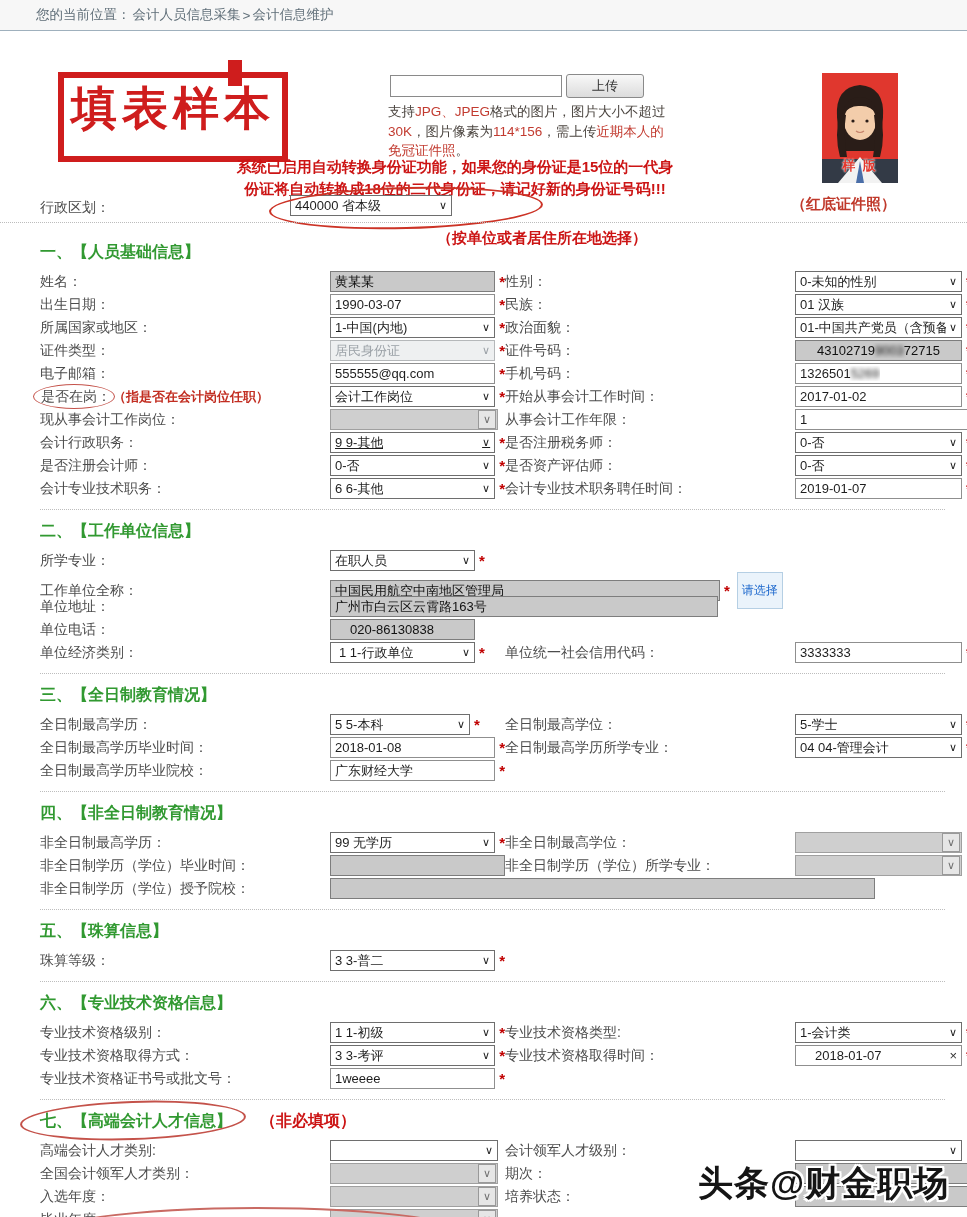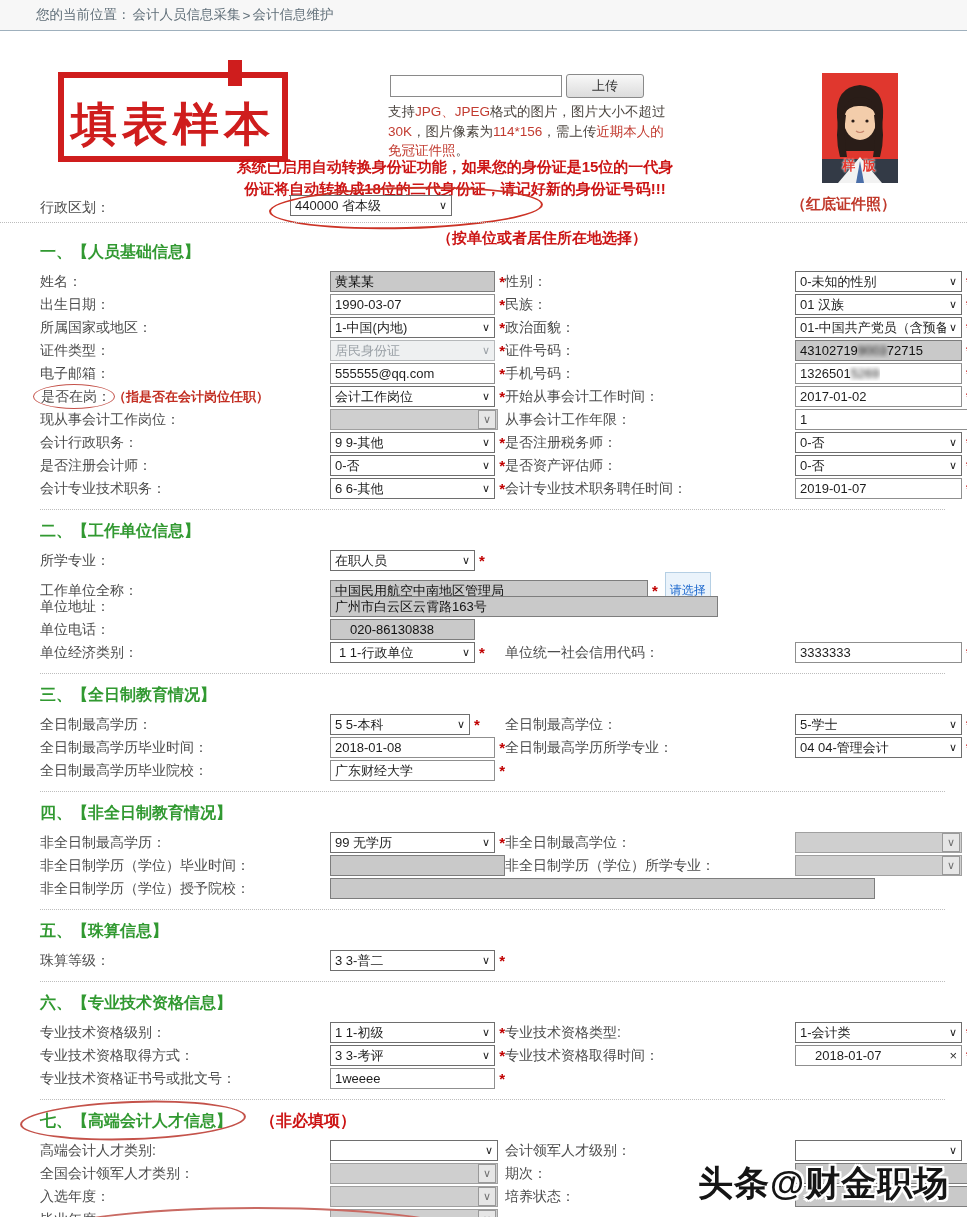--- a/index.html
+++ b/index.html
@@ -7,21 +7,21 @@
     width:967px;height:1217px;overflow:hidden;position:relative;background:#fff;
     font-family:"Liberation Sans","DejaVu Sans",sans-serif;color:#4a4a4a;
   }
   
   .topbar{height:30px;background:#f7f7f7;border-bottom:1px solid #9fb0bd;
     display:flex;align-items:center;padding-left:36px;font-size:13.5px;color:#5f6e78;}
   .bc-link{margin:0 2px;}
   
   .top-area{position:absolute;left:0;top:30px;width:967px;height:210px;}
   .stamp{position:absolute;left:58px;top:42px;width:218px;height:78px;border:6px solid #cf1d1d;
-    display:flex;align-items:flex-end;justify-content:center;
+    display:flex;align-items:flex-start;justify-content:center;
     font-family:"Liberation Serif","DejaVu Serif",serif;font-size:46px;font-weight:bold;
     color:#cf1d1d;letter-spacing:5px;}
   .stamp-notch{position:absolute;left:228px;top:30px;width:14px;height:26px;background:#cf1d1d;}
   .upl-input{position:absolute;left:390px;top:45px;width:170px;height:20px;background:#fff;border:1px solid #8a8a8a;}
   .upl-btn{position:absolute;left:566px;top:44px;width:76px;height:22px;border:1px solid #8a8a8a;border-radius:3px;
     background:linear-gradient(#f8f8f8,#dcdcdc);font-size:13px;color:#333;display:flex;align-items:center;justify-content:center;cursor:pointer;}
   .hint{position:absolute;left:388px;top:72px;width:286px;font-size:13.5px;line-height:1.45;color:#4a443f;}
   .hint .red{color:#c23b30;}
   .warning{position:absolute;left:170px;top:126px;width:570px;text-align:center;
     font-size:15px;font-weight:bold;color:#cc1414;line-height:1.45;}
@@ -189,21 +189,21 @@
         <div class="lblcell"><span class="lbl">证件类型：</span></div>
         <div class="ctlcell">
           <div class="ctl select muted" style="width: 168px;">
             <span class="val">居民身份证</span>
             <span class="arrow">∨</span>
           </div>
           <span class="req">*</span>
         </div>
         <div class="lblcell"><span class="lbl">证件号码：</span></div>
         <div class="ctlcell">
-          <div class="ctl input gray" style="width: 167px;">
+          <div class="ctl input gray" style="width: 167px; justify-content: center;">
             <span class="val"><span>43102719</span><span class="blur">9003</span><span>72715</span></span>
           </div>
           <span class="req">*</span>
         </div>
       </div>
       <div class="row">
         <div class="lblcell"><span class="lbl">电子邮箱：</span></div>
         <div class="ctlcell">
           <div class="ctl input" style="width: 168px;">
             <span class="val">555555@qq.com</span>
@@ -247,21 +247,21 @@
         <div class="ctlcell">
           <div class="ctl input" style="width: 175px;">
             <span class="val">1</span>
           </div>
           <span class="req">*</span>
         </div>
       </div>
       <div class="row">
         <div class="lblcell"><span class="lbl">会计行政职务：</span></div>
         <div class="ctlcell">
-          <div class="ctl select" style="width: 168px;">
+          <div class="ctl select" style="width: 168px; text-decoration: underline;">
             <span class="val">9 9-其他</span>
             <span class="arrow">∨</span>
           </div>
           <span class="req">*</span>
         </div>
         <div class="lblcell"><span class="lbl">是否注册税务师：</span></div>
         <div class="ctlcell">
           <div class="ctl select" style="width: 167px;">
             <span class="val">0-否</span>
             <span class="arrow">∨</span>
@@ -313,21 +313,21 @@
           <div class="ctl select" style="width: 145px;">
             <span class="val">在职人员</span>
             <span class="arrow">∨</span>
           </div>
           <span class="req">*</span>
         </div>
       </div>
       <div class="row">
         <div class="lblcell"><span class="lbl">工作单位全称：</span></div>
         <div class="ctlcell wide">
-          <div class="ctl input gray" style="width: 318px;">
+          <div class="ctl input gray" style="width: 390px;">
             <span class="val">中国民用航空中南地区管理局</span>
           </div>
           <span class="req">*</span>
           <span class="sel-link">请选择</span>
         </div>
       </div>
       <div class="row">
         <div class="lblcell"><span class="lbl">单位地址：</span></div>
         <div class="ctlcell wide">
           <div class="ctl input gray" style="width: 388px;">

